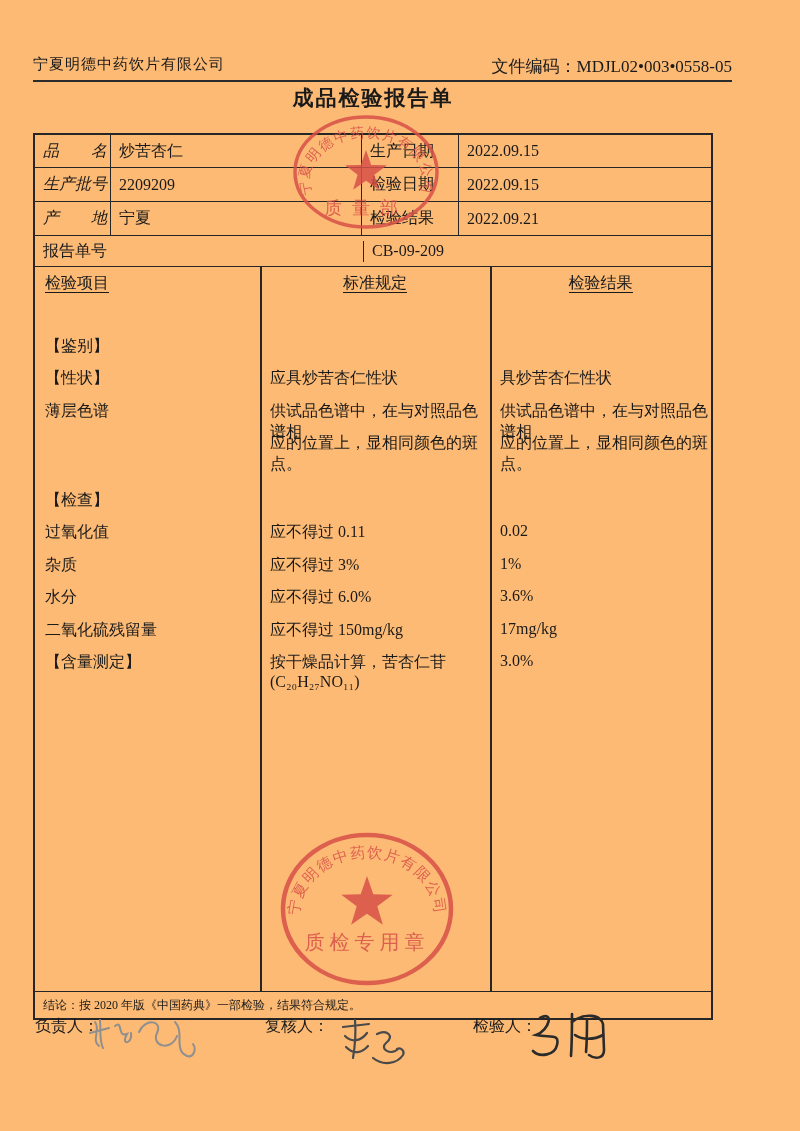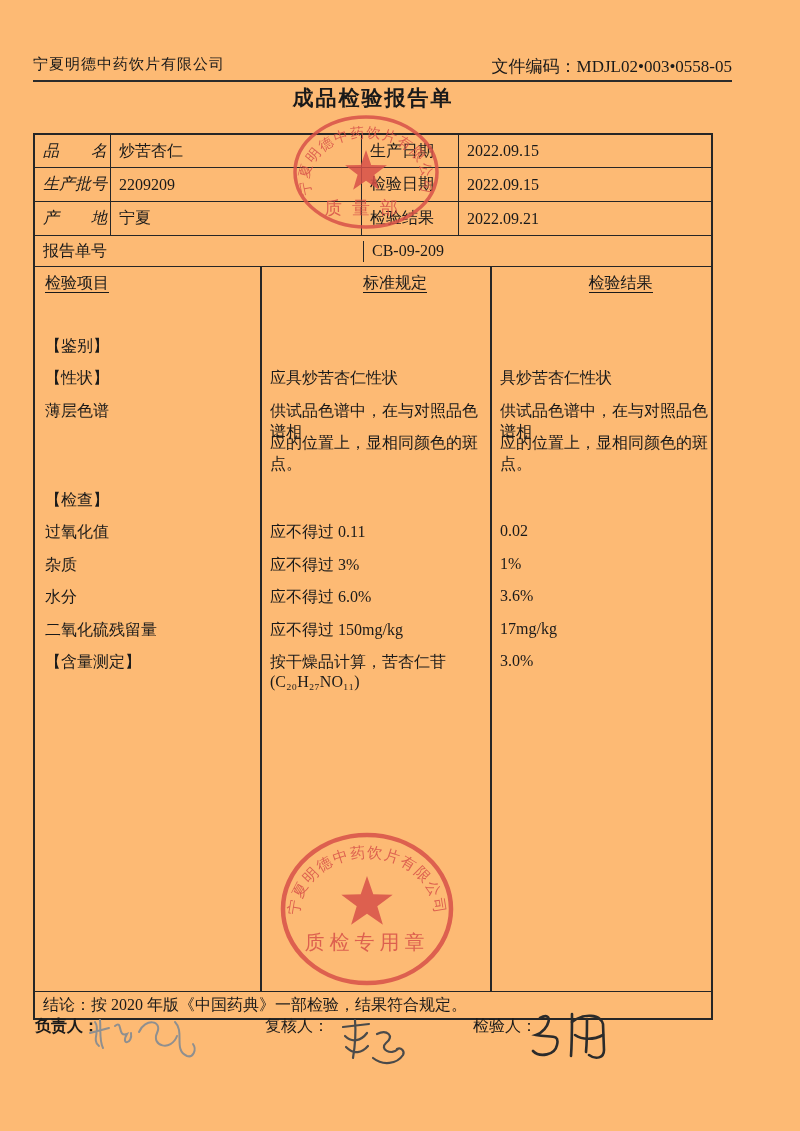--- a/index.html
+++ b/index.html
@@ -32,31 +32,31 @@
   .wRep2   { flex:1; }
 
   
   .tall { position:relative; height:724px; padding-top:6px; box-sizing:border-box; }
   .vline { position:absolute; top:0; bottom:0; width:1.5px; background:#262626; }
   .v1 { left:225px; } .v2 { left:455px; }
   .line { display:flex; height:32.5px; align-items:flex-start; font-size:16px; }
   .c1 { width:225px; padding-left:10px; box-sizing:border-box; }
   .c2 { width:230px; padding-left:10px; box-sizing:border-box; }
   .c3 { flex:1; padding-left:10px; box-sizing:border-box; }
-  .hdr .c2, .hdr .c3 { padding-left:0; text-align:center;margin-left:20px; }
+  .hdr .c2, .hdr .c3 { padding-left:0; text-align:center; }
   .u { border-bottom:1px solid #1a1a1a; padding-bottom:1px; }
   .sp30 { height:30px; } .sp24 { height:24px; }
 
   
   .conclusion { border-top:1.5px solid #262626; height:26px; line-height:26px;
-                padding-left:8px; font-size:16px; }
+                padding-left:8px; font-size:12px; }
 
   
   .sig-label { position:absolute; font-size:16px; top:1016px; }
-  .sl1 { left:35px;font-weight:bold; } .sl2 { left:265px; } .sl3 { left:473px; }
+  .sl1 { left:35px; } .sl2 { left:265px; } .sl3 { left:473px; }
   .sigsvg { position:absolute; }
 
   
   .stamp { position:absolute; opacity:0.84; }
   .stamp text { font-family:"Liberation Serif","DejaVu Serif",serif; }
 </style>
 </head>
 <body>
 
 <div class="page">

